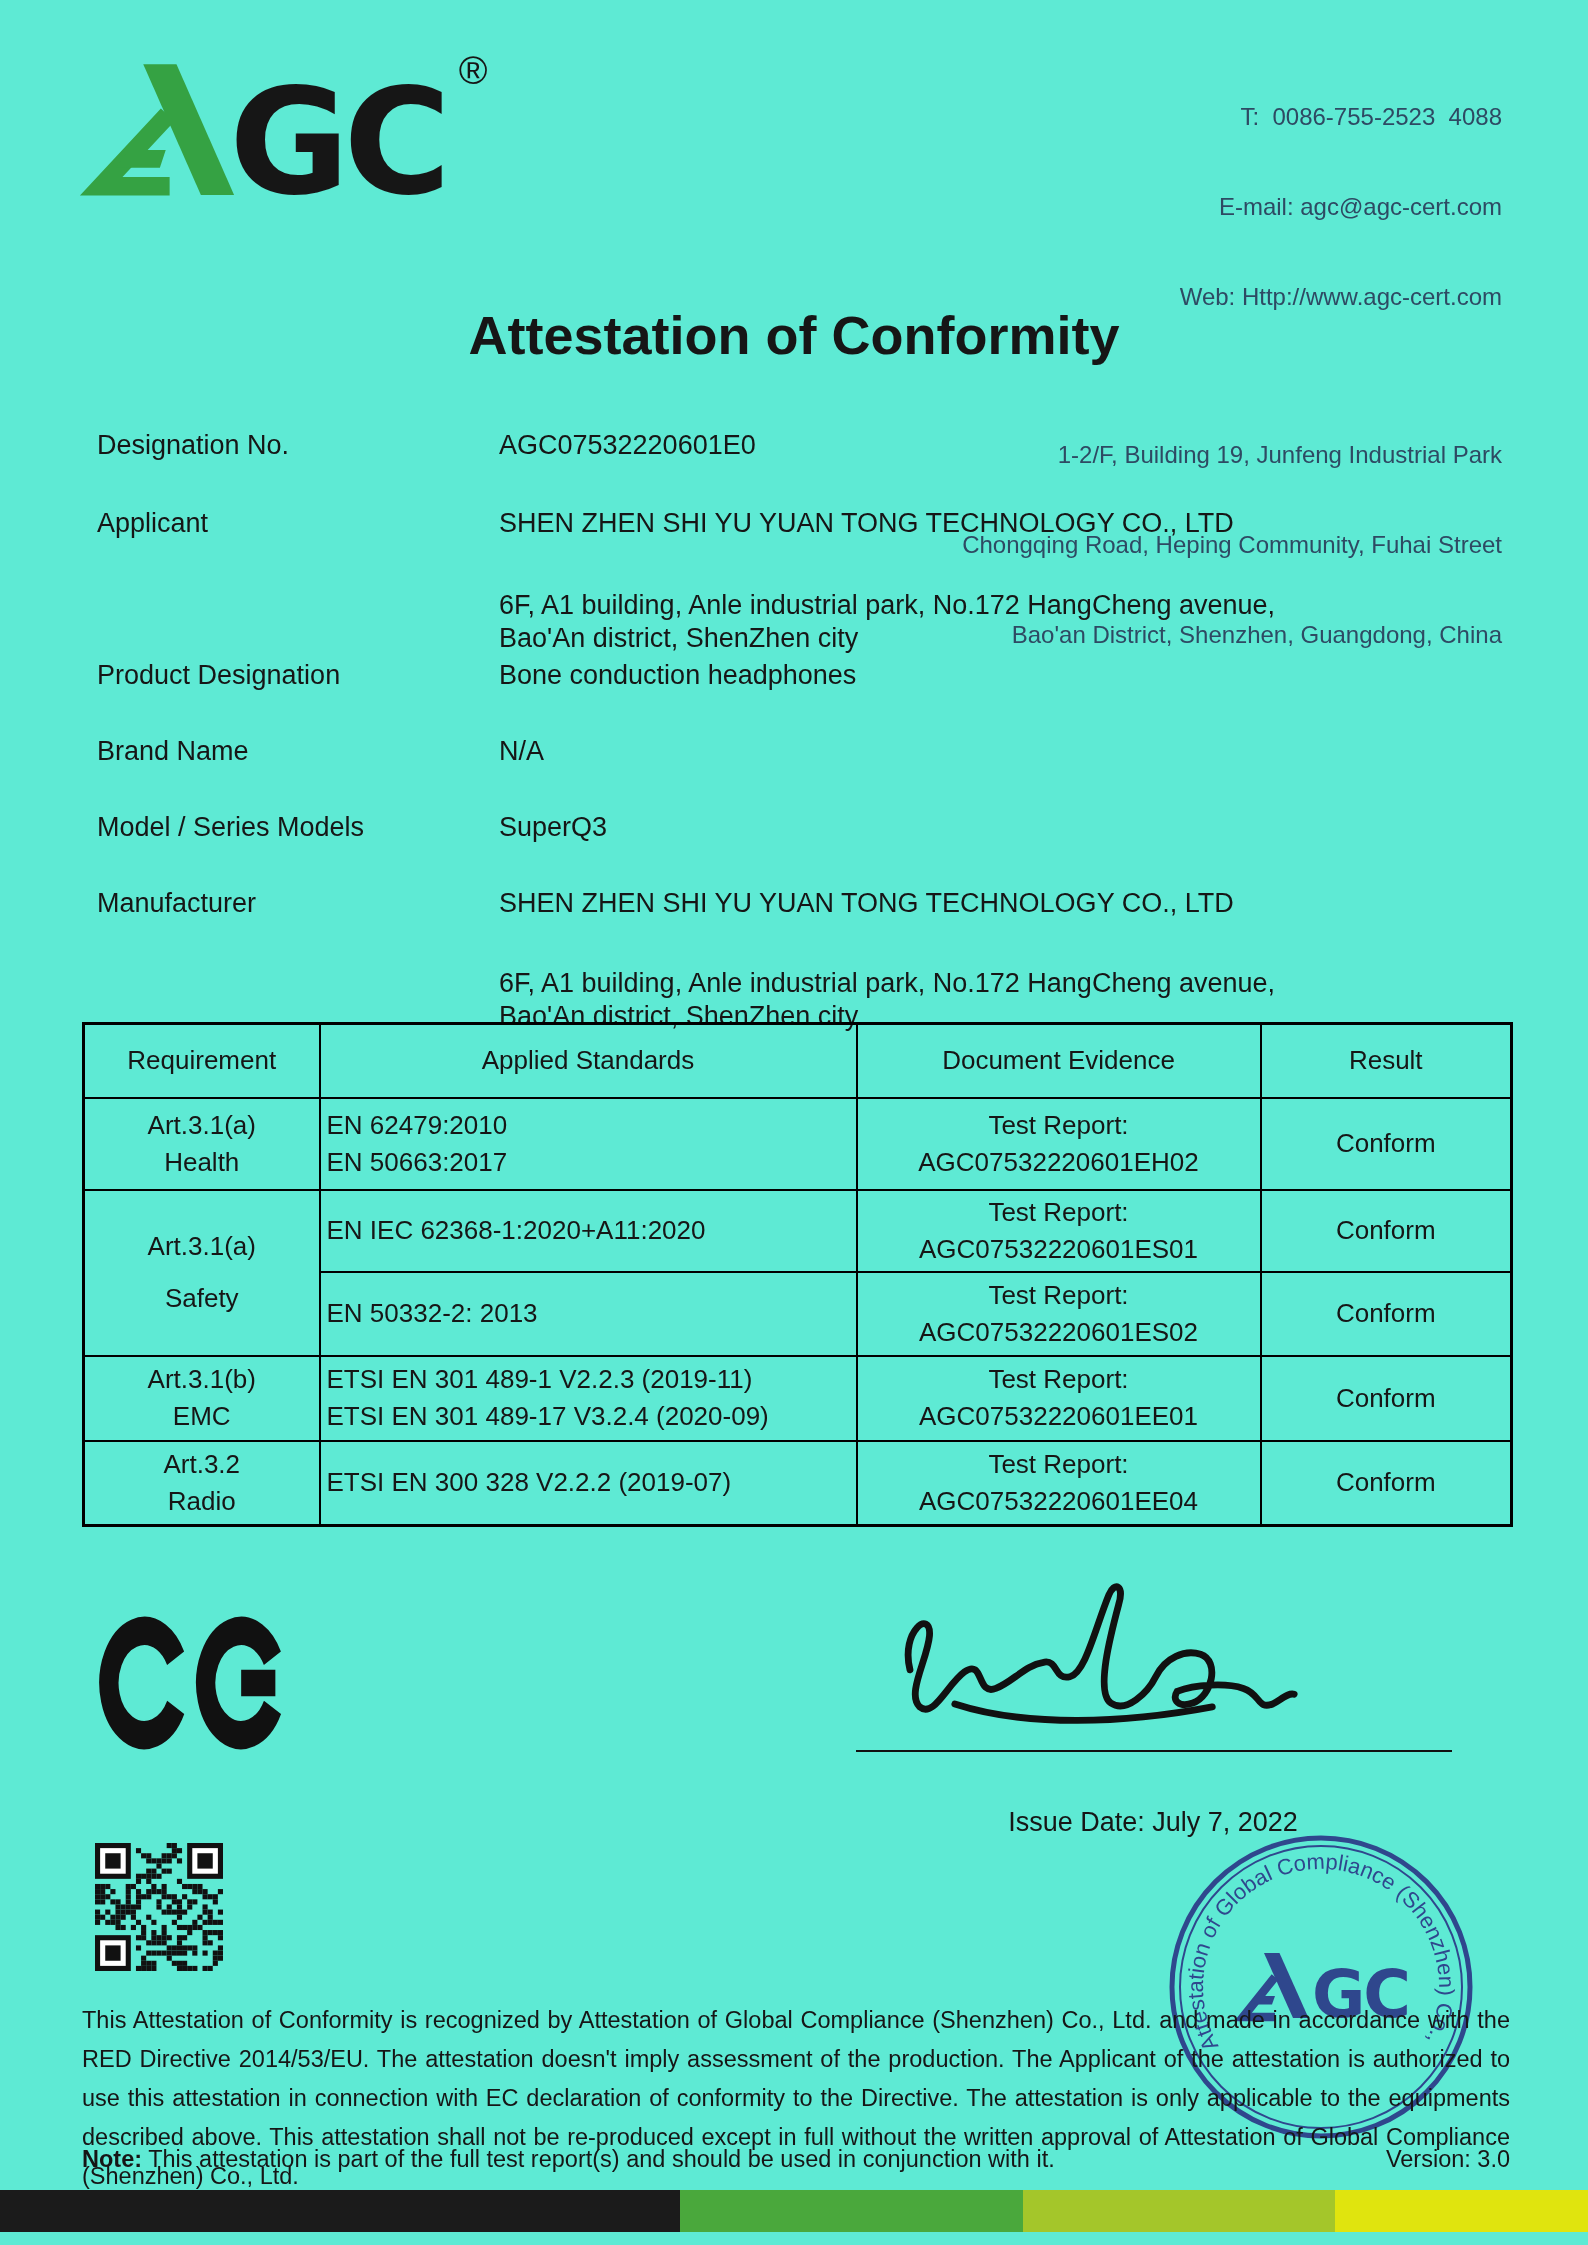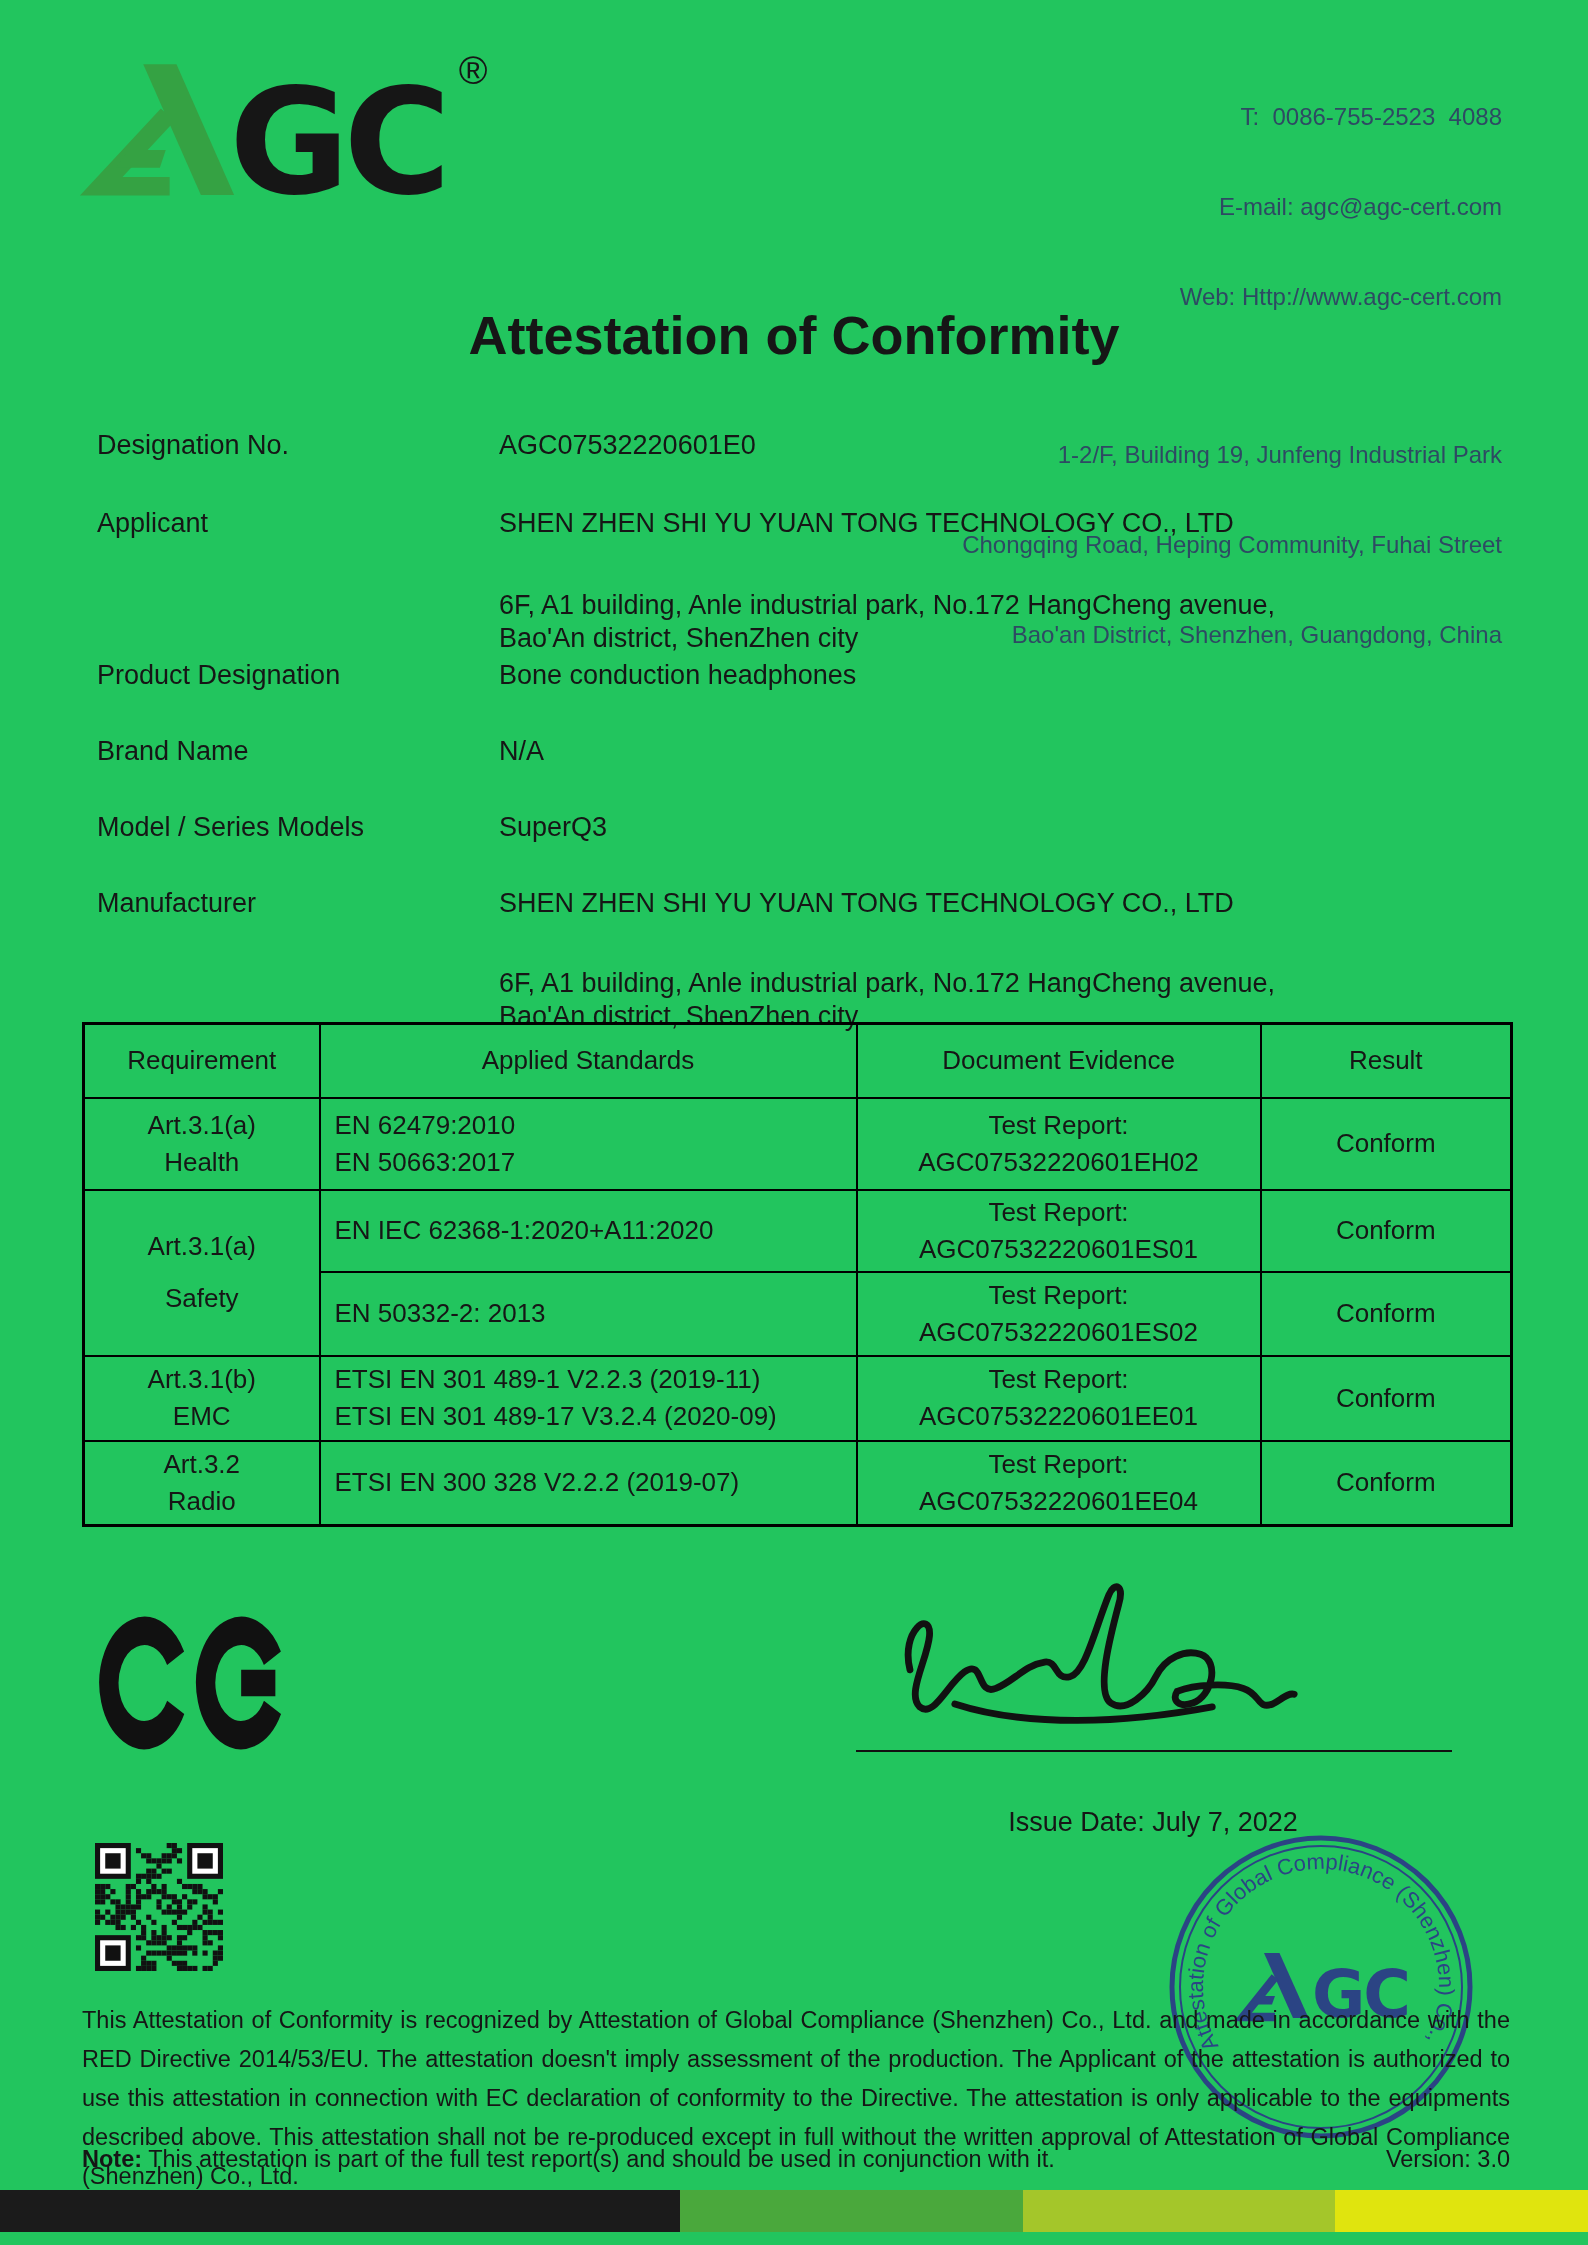--- a/index.html
+++ b/index.html
@@ -1,17 +1,17 @@
 <!DOCTYPE html>
 <html lang="en"><head>
 <meta charset="utf-8">
 <style>
   html,body{margin:0;padding:0;background:#e8e8e8;}
   .doc{
-    position:relative;width:1588px;height:2245px;background:#22c55e;
+    position:relative;width:1588px;height:2245px;background:#5eead4;
     font-family:"Liberation Sans","DejaVu Sans",sans-serif;color:#161616;
     overflow:hidden;margin:0 auto;
   }
   
   .logo{position:absolute;left:70px;top:25px;width:420px;height:175px;}
   .contact{
     position:absolute;top:42px;right:86px;text-align:right;
     color:#2e4a63;font-size:24px;line-height:30px;white-space:pre;
   }
   .contact .addr{margin-top:8px;font-size:24px;}
@@ -23,21 +23,21 @@
   .frow .lab{display:inline-block;width:402px;}
   .addrline{position:absolute;left:499px;font-size:27px;white-space:nowrap;margin-top:20px;}
   
   table.conf{
     position:absolute;left:82px;top:1022px;width:1428px;
     border-collapse:collapse;table-layout:fixed;font-size:26px;
     border:3px solid #000;
   }
   table.conf th,table.conf td{border:2.5px solid #000;vertical-align:middle;
     text-align:center;padding:0;font-weight:normal;}
-  table.conf .c-std{text-align:left;padding-left:14px;}
+  table.conf .c-std{text-align:left;padding-left:6px;}
   .cl{margin:6px 0;}
   .span-gap .cl{margin:21px 0;}
   
   .ce{position:absolute;left:96px;top:1612px;}
   
   .sig-svg{position:absolute;left:880px;top:1548px;}
   .sig-rule{position:absolute;left:856px;top:1750px;width:596px;border-top:2.5px solid #111;}
   .sig-by{position:absolute;left:853px;top:1764px;width:600px;text-align:center;font-size:27px;}
   .sig-date{position:absolute;left:853px;top:1807px;width:600px;text-align:center;font-size:27px;}
   

